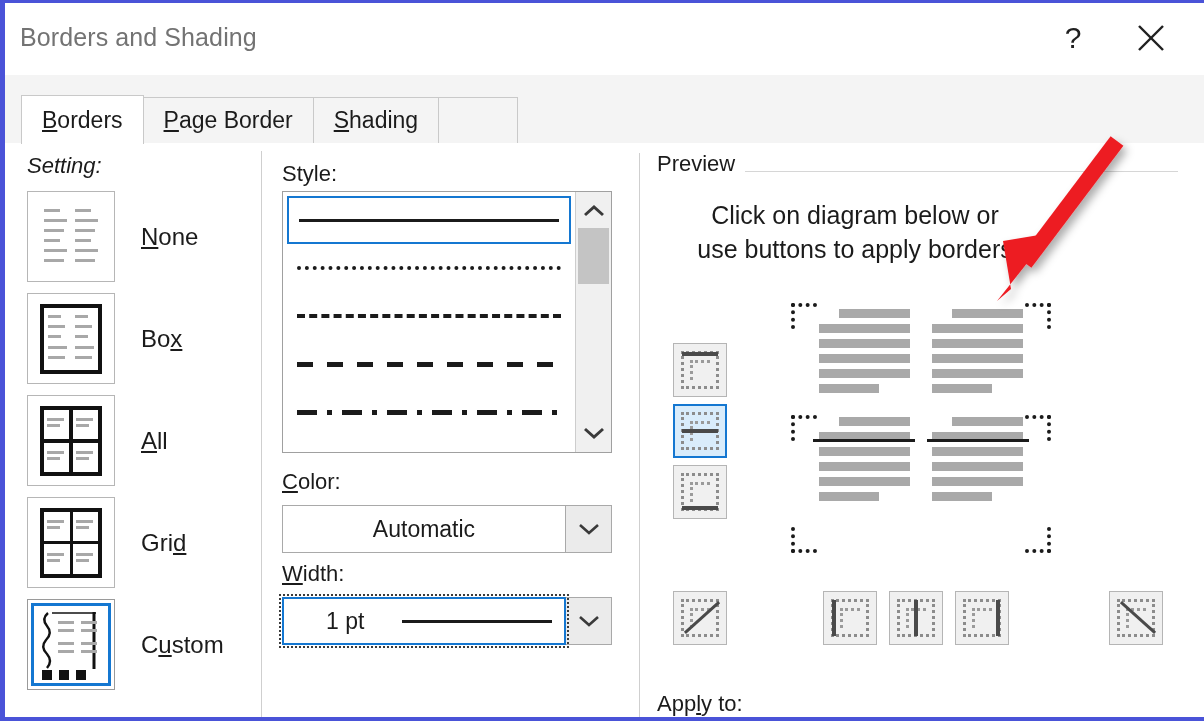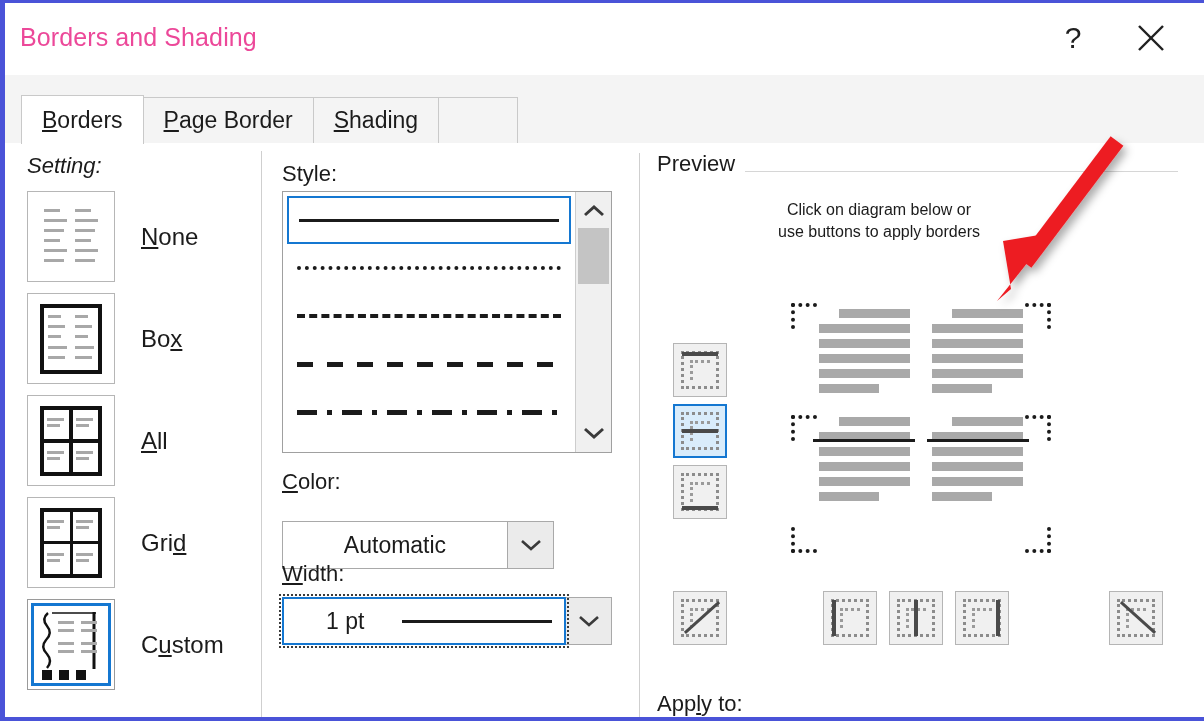--- a/index.html
+++ b/index.html
@@ -29,21 +29,21 @@
     right: 0;
     height: 72px;
     background: #ffffff;
     border-bottom: 1px solid #e8e8e8;
   }
   .title-text {
     position: absolute;
     left: 15px;
     top: 20px;
     font-size: 25px;
-    color: #ec4899;
+    color: #737373;
     letter-spacing: 0.1px;
     white-space: nowrap;
   }
   .titlebar-btn {
     position: absolute;
     top: 8px;
     width: 54px;
     height: 54px;
     display: flex;
     align-items: center;
@@ -258,41 +258,41 @@
   }
   .combo-arrow {
     width: 46px;
     border: 1px solid #a9a9a9;
     border-left: none;
     background: #ebebeb;
     display:flex; align-items:center; justify-content:center;
     color:#3a3a3a;
     box-sizing:border-box;
   }
-  #combo-color { left: 277px; top: 378px; width: 272px; }
+  #combo-color { left: 277px; top: 362px; width: 330px; }
   .lbl-width { position:absolute; left: 277px; top: 418px; }
   #combo-width { left: 277px; top: 454px; width: 330px; }
   #combo-width .combo-field {
     border: 2px solid #1477d1;
     outline: 2px dotted #3b3b3b;
     outline-offset: 1px;
     justify-content: flex-start;
     padding-left: 42px;
     gap: 38px;
   }
   .width-sample { width: 150px; height: 0; border-top: 3px solid #1b1b1b; }
 
   
   .preview-sep { position:absolute; left: 634px; top: 10px; width: 1px; height: 690px; background:#cfcfcf; }
   .lbl-preview { position:absolute; left: 652px; top: 8px; font-size: 22px; color:#1b1b1b; background:#fff; padding-right:10px; z-index:2;}
   .preview-rule { position:absolute; left: 652px; top: 28px; right: 26px; height:1px; background:#d6d6d6; }
   .preview-hint {
-    position:absolute; left: 664px; top: 56px; width: 420px;
+    position:absolute; left: 640px; top: 56px; width: 420px;
     text-align:center;
-    font-size: 16px; color:#1b1b1b; line-height: 1.35;
+    font-size: 25px; color:#1b1b1b; line-height: 1.35;
   }
 
   .side-buttons { position:absolute; left: 668px; top: 200px; }
   .brd-btn {
     width: 54px; height: 54px;
     border: 1px solid #b5b5b5;
     background: #f0f0f0;
     box-sizing: border-box;
     margin-bottom: 7px;
     position: relative;

